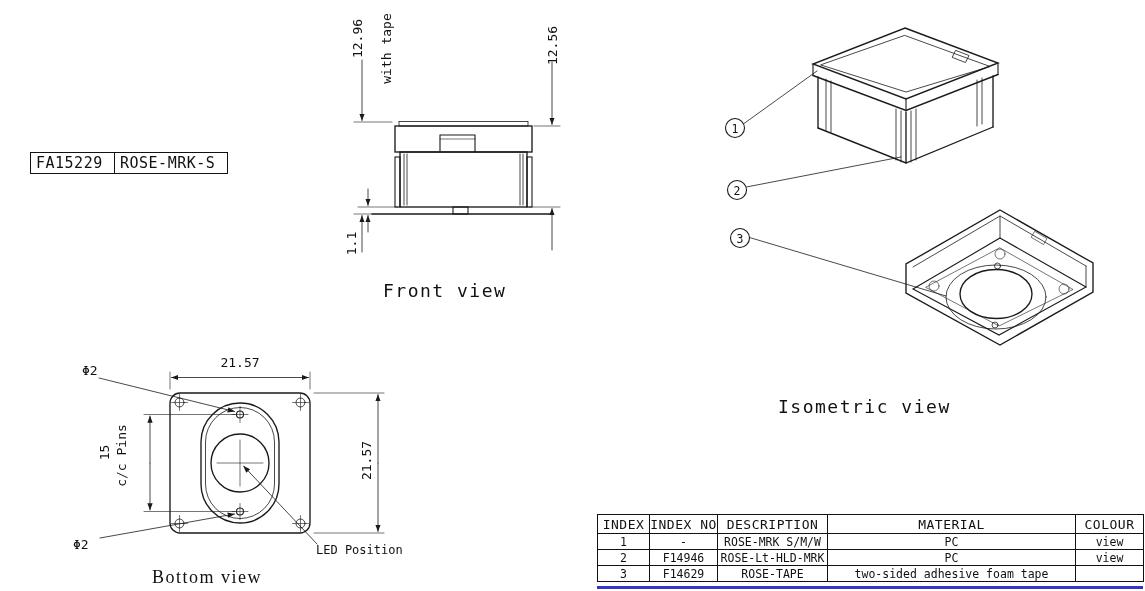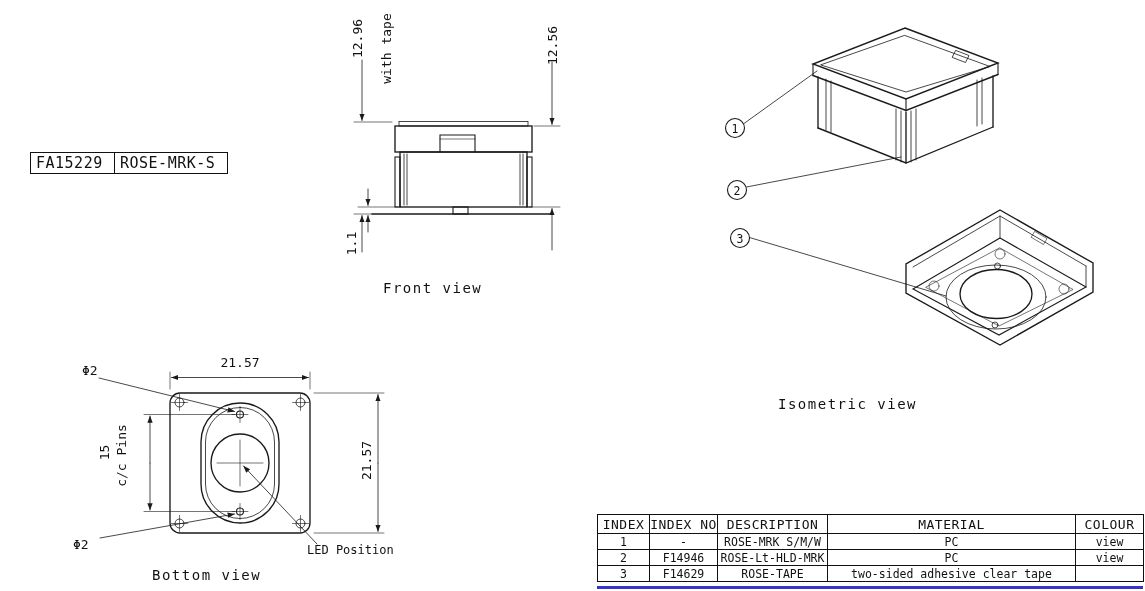--- a/index.html
+++ b/index.html
@@ -8,21 +8,21 @@
   .sheet { position:relative; width:1145px; height:591px; background:#ffffff; overflow:hidden; }
   svg.draw { position:absolute; }
   svg.draw line, svg.draw rect, svg.draw polygon, svg.draw polyline,
   svg.draw circle, svg.draw ellipse, svg.draw path { stroke:#1a1a1a; fill:none; stroke-width:1.2; stroke-linecap:round; }
   .w13 { stroke-width:1.35 !important; }
   .w11 { stroke-width:1.1 !important; }
   .w08 { stroke-width:0.8 !important; }
   .w06 { stroke-width:0.6 !important; }
   .dim-label { position:absolute; font-size:13px; white-space:nowrap; text-align:center; }
   .rot { transform:rotate(-90deg); }
-  .caption { position:absolute; font-size:14px; letter-spacing:1.5px; white-space:nowrap; }
+  .caption { position:absolute; font-size:18px; letter-spacing:1.5px; white-space:nowrap; }
   .small-label { position:absolute; font-size:12px; white-space:nowrap; }
   table.parts { position:absolute; border-collapse:collapse; table-layout:fixed; font-size:15px; letter-spacing:0.5px; }
   table.parts td { border:1.4px solid #111; padding:0 5px; height:21px; white-space:nowrap; }
   table.bom { position:absolute; border-collapse:collapse; table-layout:fixed; text-align:center; }
   table.bom th { border:1.2px solid #111; font-size:13px; font-weight:normal; height:19px; letter-spacing:0.5px; }
   table.bom td { border:1.2px solid #111; font-size:11.5px; height:16px; white-space:nowrap; }
   .c-num { font-size:11.5px; fill:#111; stroke:none !important; text-anchor:middle; font-family:"DejaVu Sans Mono", monospace; }
   .border-line { position:absolute; }
 </style>
 </head>
@@ -153,22 +153,22 @@
       <line class="w08" x1="262" y1="199" x2="188.5" y2="121" marker-end="url(#bv-arr)"></line>
     </g>
   </svg>
 
   <div class="dim-label" style="left:217px; top:355px; width:46px;">21.57</div>
   <div class="dim-label rot" style="left:345px; top:453px; width:42px;">21.57</div>
   <div class="dim-label rot" style="left:95px;  top:445px; width:18px;">15</div>
   <div class="dim-label rot" style="left:89px;  top:448px; width:64px;">c/c Pins</div>
   <div class="dim-label" style="left:82px; top:363px; width:24px; text-align:left;">Φ2</div>
   <div class="dim-label" style="left:73px; top:537px; width:24px; text-align:left;">Φ2</div>
-  <div class="small-label" style="left:307px; top:543px;text-align:right;">LED Position</div>
-  <div class="caption" style="left:152px; top:567px;">Bottom view</div>
+  <div class="small-label" style="left:316px; top:543px;text-align:right;">LED Position</div>
+  <div class="caption" style="left:152px; top:567px;font-family:Liberation Serif, serif;">Bottom view</div>
 
   <svg class="draw" style="left:690px; top:5px;" width="455" height="400" viewBox="0 0 455 400">
 
     <g>
       <polygon class="w13" points="215,23 308,58 216,94 123,59"></polygon>
       <polygon class="w08" points="215,30.5 300,61.5 216,87 131,60"></polygon>
       <line class="w11" x1="123" y1="59" x2="123" y2="70.5"></line>
       <line class="w11" x1="216" y1="94" x2="216" y2="105.5"></line>
       <line class="w11" x1="308" y1="58" x2="308" y2="69.5"></line>
       <polyline class="w13" points="123,70.5 216,105.5 308,69.5"></polyline>
@@ -248,21 +248,21 @@
         <td>2</td>
         <td>F14946</td>
         <td>ROSE-Lt-HLD-MRK</td>
         <td>PC</td>
         <td>view</td>
       </tr>
       <tr>
         <td>3</td>
         <td>F14629</td>
         <td>ROSE-TAPE</td>
-        <td>two-sided adhesive clear tape</td>
+        <td>two-sided adhesive foam tape</td>
         <td></td>
       </tr>
     </tbody>
   </table>
 
   <div class="border-line" style="left: 597px; top: 586px; width: 546px; height: 2.5px; background-color: rgb(53, 53, 204);"></div>
 
 </div>
 
 </body></html>

